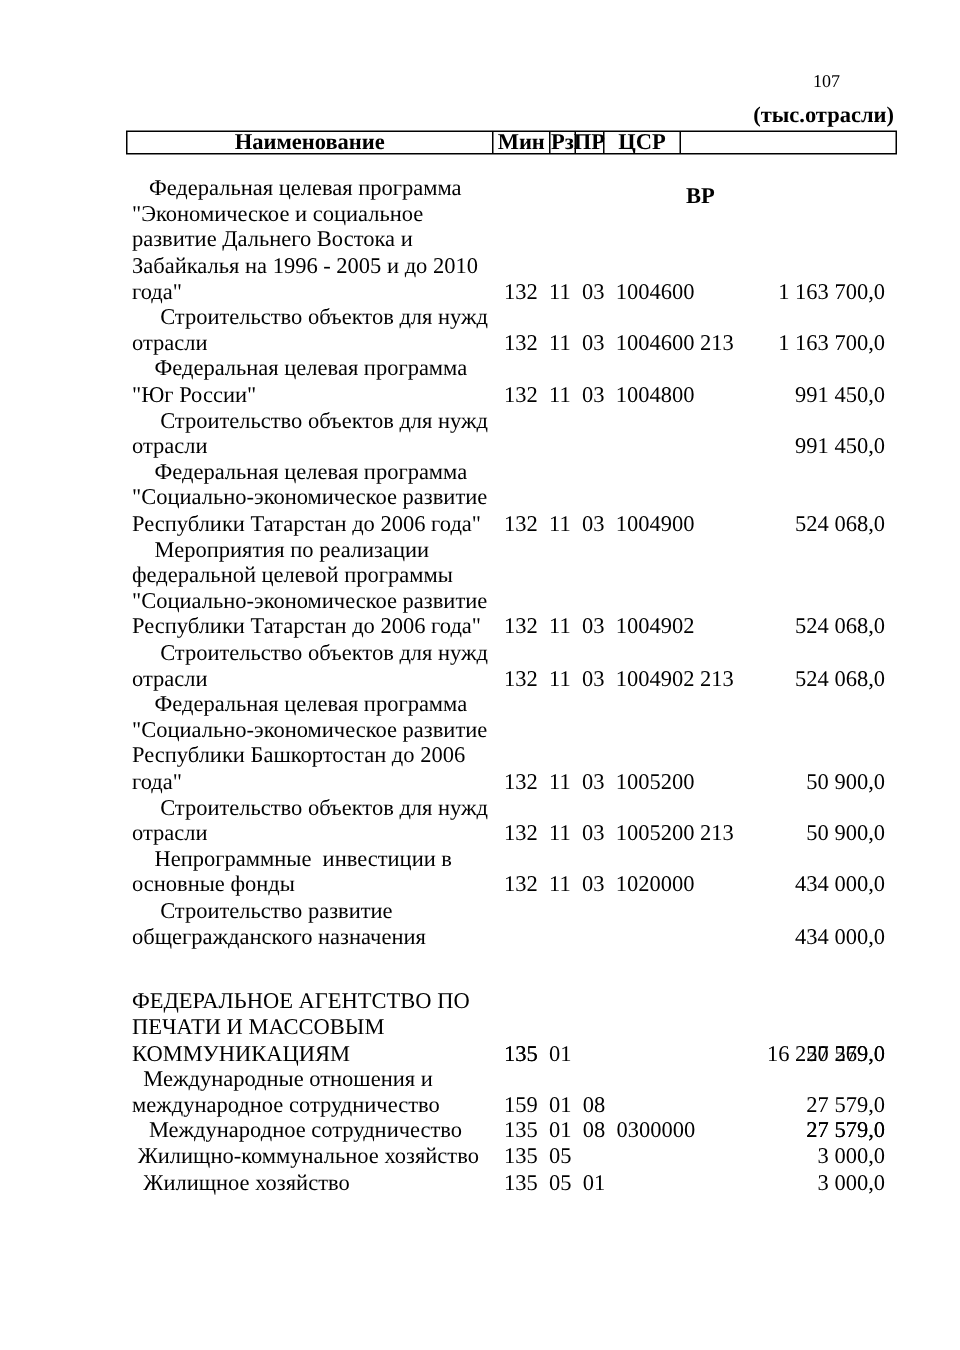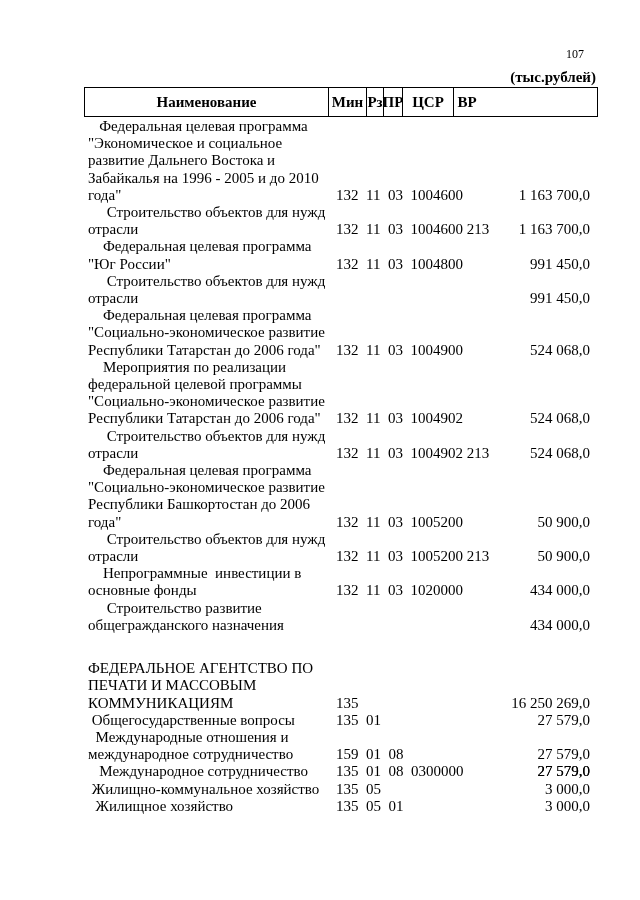--- a/index.html
+++ b/index.html
@@ -1,39 +1,39 @@
 <!DOCTYPE html>
 <html><head>
 <meta charset="utf-8">
 <style>
   html, body { margin:0; padding:0; background:#ffffff; }
   body { width:640px; height:900px; position:relative; overflow:hidden;
          font-family:"Liberation Serif", serif; color:#000; }
-  .page-num { position:absolute; left:566px; top:47px; font-size:12px; }
+  .page-num { position:absolute; left:542px; top:47px; font-size:12px; }
   .units { position:absolute; right:44px; top:69px; font-size:15px; font-weight:bold; }
-  .hdr { position:absolute; left:84px; top:87px; width:514px; height:30px;
+  .hdr { position:absolute; left:84px; top:87px; width:514px; height:16px;
          border:1.3px solid #000; box-sizing:border-box; display:flex;text-align:right; }
   .hdr > div { border-right:1.2px solid #000; box-sizing:border-box; font-weight:bold;
          font-size:15px; display:flex; align-items:center; justify-content:center; height:100%; }
   .hdr > div:last-child { border-right:none; }
   .c-name { width:244px; } .c-min{width:38px;} .c-rz{width:17px;} .c-pr{width:19px;}
-  .c-csr{width:51px;} .c-vr{width:26px;} .c-sum{flex:1;}
+  .c-csr{width:51px;} .c-vr{width:26px;margin-top:36px;} .c-sum{flex:1;}
   .rows { position:absolute; left:88px; top:118px; width:510px; }
   .row { position:relative; font-size:15px; line-height:17.2px; }
   .row .name { width:242px; white-space:pre-wrap; }
   .row .codes { position:absolute; left:248px; bottom:0; white-space:pre; }
   .row .amount { position:absolute; right:8px; bottom:0; white-space:pre; }
   .bold { font-weight:normal; }
   .gap { height:17px; }
 </style>
 </head>
 <body>
 
 <div class="page-num">107</div>
-<div class="units">(тыс.рублей)</div>
+<div class="units">(тыс.отрасли)</div>
 
 <div class="hdr">
   <div class="c-name">Наименование</div>
   <div class="c-min">Мин</div>
   <div class="c-rz">Рз</div>
   <div class="c-pr">ПР</div>
   <div class="c-csr">ЦСР</div>
   <div class="c-vr">ВР</div>
 </div>
 
@@ -115,21 +115,20 @@
   <div class="gap" style="height:9px"></div>
 
   <div class="row bold">
     <div class="name">ФЕДЕРАЛЬНОЕ АГЕНТСТВО ПО
 ПЕЧАТИ И МАССОВЫМ
 КОММУНИКАЦИЯМ</div>
     <div class="codes">135</div>
     <div class="amount">16 250 269,0</div>
   </div>
   <div class="row">
-    <div class="name"> Общегосударственные вопросы</div>
     <div class="codes">135  01</div>
     <div class="amount">27 579,0</div>
   </div>
   <div class="row">
     <div class="name">  Международные отношения и
 международное сотрудничество</div>
     <div class="codes">159  01  08</div>
     <div class="amount">27 579,0</div>
   </div>
   <div class="row">

